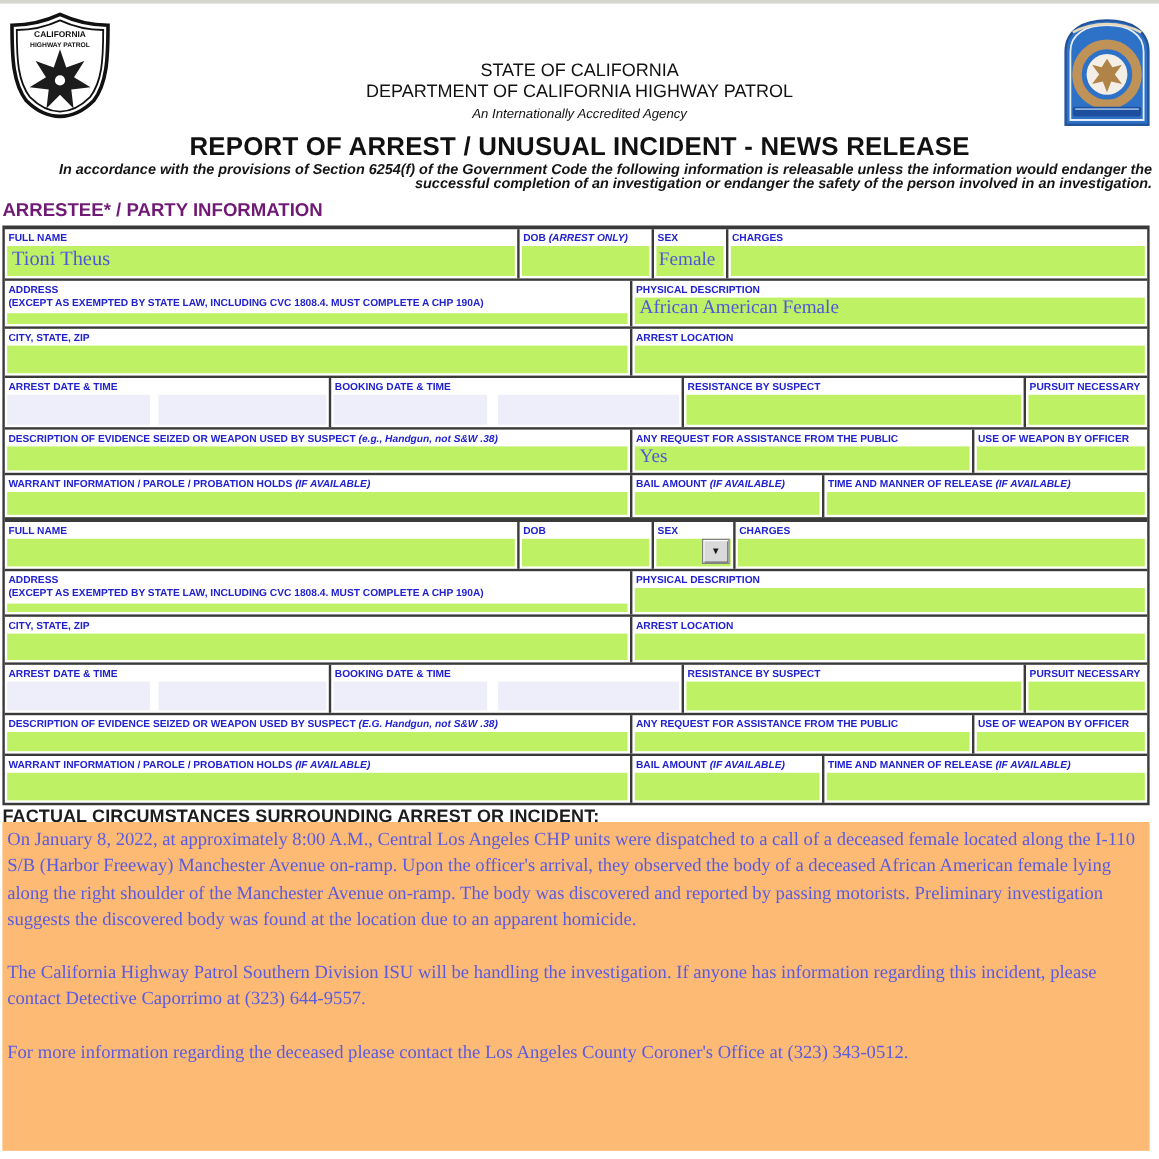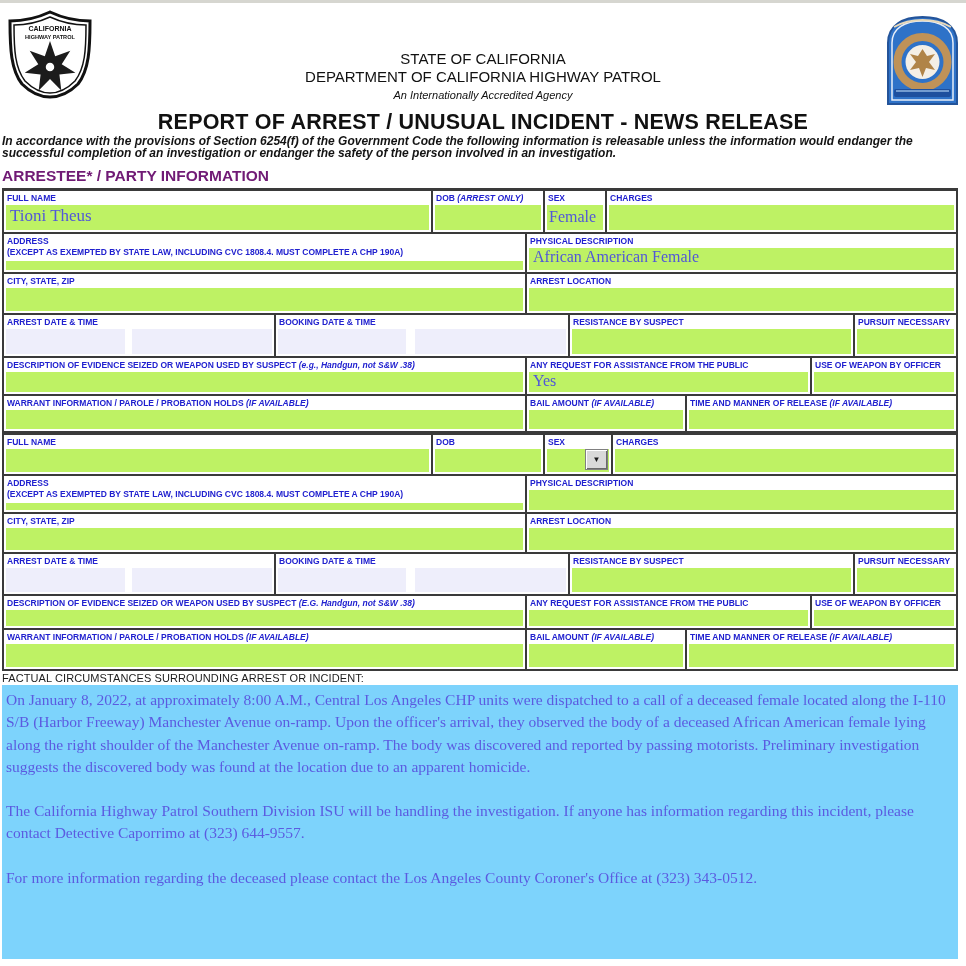--- a/index.html
+++ b/index.html
@@ -8,21 +8,21 @@
 
   
   .badge-left{position:absolute;left:6px;top:9px;width:88px;height:91px;}
   .seal-right{position:absolute;left:884px;top:13px;width:77px;height:95px;}
   .hdr{position:absolute;top:50px;left:0;width:966px;text-align:center;color:#111;}
   .hdr .l1{font-size:15px;line-height:18px;}
   .hdr .l2{font-size:15px;line-height:18px;}
   .hdr .l3{font-size:11px;line-height:19px;font-style:italic;}
   .hdr .title{font-size:21.5px;line-height:24px;font-weight:bold;margin-top:5px;letter-spacing:0.2px;}
   .disclaimer{position:absolute;top:136px;left:2px;width:958px;font-size:12px;line-height:11.5px;
-              font-weight:bold;font-style:italic;color:#141414;}
+              font-weight:bold;font-style:italic;color:#141414;text-align:right;}
   .section-title{position:absolute;top:167px;left:2px;font-size:15.5px;font-weight:bold;color:#701a75;}
 
   
   .form-table{position:absolute;top:188px;left:2px;width:956px;border:2px solid #3a3a3a;border-top-width:3px;
               box-sizing:border-box;background:#ffffff;}
   .row{display:flex;box-sizing:border-box;border-bottom:2px solid #3a3a3a;position:relative;}
   .row.last{border-bottom:none;}
   .row.block-end{border-bottom-width:4px;}
   .cell{position:relative;box-sizing:border-box;border-right:2px solid #3a3a3a;padding:2px 3px;overflow:hidden;}
   .cell.endc{border-right:none;flex:1;}
@@ -36,22 +36,22 @@
   .fill.low{top:27px;}
   .fillA{position:absolute;top:14px;bottom:2px;left:2px;width:44%;background:#eeeefb;}
   .fillB{position:absolute;top:14px;bottom:2px;left:47.5%;right:2px;background:#eeeefb;}
   .val{position:absolute;left:4px;bottom:4px;font-family:"Liberation Serif",serif;font-size:16px;
        color:#5157d8;white-space:nowrap;}
   .dd{position:absolute;right:3px;bottom:4px;width:21px;height:19px;background:#d9d9d9;
       border:1px solid #808080;box-shadow:inset 1px 1px 0 #ffffff,inset -1px -1px 0 #6a6a6a;
       display:flex;align-items:center;justify-content:center;font-size:8px;color:#1a1a1a;cursor:default;}
 
   
-  .factual-label{position:absolute;top:672px;left:2px;font-size:11px;color:#1c1c1c;letter-spacing:0.1px;}
-  .narrative{position:absolute;top:685px;left:2px;width:956px;height:274px;background:#7dd3fc;
+  .factual-label{position:absolute;top:672px;left:2px;font-size:15px;color:#1c1c1c;letter-spacing:0.1px;font-weight:bold;}
+  .narrative{position:absolute;top:685px;left:2px;width:956px;height:274px;background:#fdba74;
              box-sizing:border-box;padding:4px 6px 0 4px;}
   .narrative p{margin:0 0 22px 0;font-family:"Liberation Serif",serif;font-size:15.5px;line-height:22.3px;
                color:#5b5be0;}
 </style>
 </head>
 <body>
 
 <div class="page">
   <div class="topstrip"></div>
 

